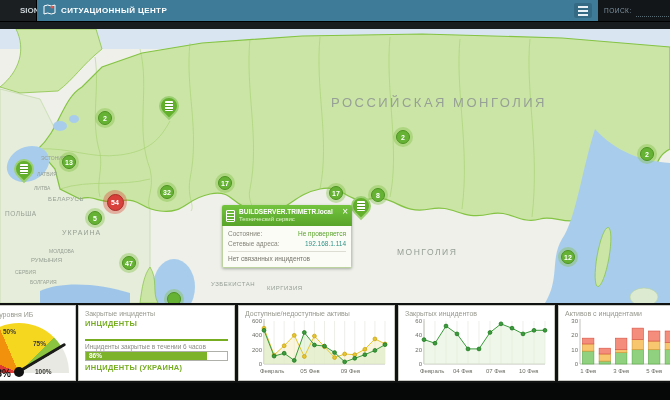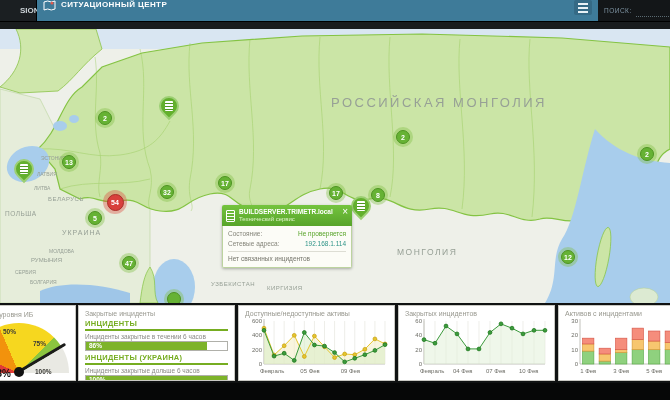--- a/index.html
+++ b/index.html
@@ -2,21 +2,21 @@
 <html><head>
 <meta charset="utf-8">
 <style>
   html,body{margin:0;padding:0;background:#222;}
   *{box-sizing:border-box;font-family:"Liberation Sans","DejaVu Sans",sans-serif;}
   #stage{position:relative;width:670px;height:400px;overflow:hidden;background:#0b0c0d;}
 
   
   #topbar{position:absolute;left:0;top:0;width:670px;height:21px;background:#15181a;display:flex;align-items:stretch;}
   .tab-left{width:37px;display:flex;align-items:center;padding-left:20px;color:#cdd4d8;font-size:8px;font-weight:bold;background:#1b1f22;border-right:1px solid #000;}
-  .tab-active{flex:0 0 561px;background:#3e7b99;display:flex;color:#fff;font-size:8px;font-weight:bold;letter-spacing:.4px;padding:0 6px;}
+  .tab-active{flex:0 0 561px;background:#3e7b99;display:flex;align-items:center;color:#fff;font-size:8px;font-weight:bold;letter-spacing:.4px;padding:0 6px;}
   .tab-active .lbl{margin-left:5px;}
   .menu-btn{margin-left:auto;width:18px;height:15px;border-radius:2px;background:#356a85;display:flex;flex-direction:column;justify-content:center;gap:2px;align-items:center;cursor:pointer;}
   .menu-btn i{display:block;width:10px;height:2px;background:#e8f1f5;}
   #search-area{flex:1;display:flex;align-items:center;padding:0 6px;background:#131618;}
   #search-area .s-lbl{color:#7d93a2;font-size:6.5px;letter-spacing:.5px;margin-right:4px;white-space:nowrap;}
   #search-area input{flex:1;background:transparent;border:none;border-bottom:1px dotted #5a6a72;height:12px;color:#cfd;font-size:7px;outline:none;min-width:10px;}
   #substrip{position:absolute;left:0;top:21px;width:670px;height:8px;background:#191c1e;border-top:1px solid #000;}
 
   
   #map{position:absolute;left:0;top:29px;width:670px;height:274px;background:#eef0e9;overflow:hidden;}
@@ -56,21 +56,21 @@
   #p-closed{left:398px;width:157px;}
   #p-stack{left:558px;width:128px;}
   #p-gauge .panel-title{position:absolute;left:20px;top:5px;}
 
   #gauge-dial{position:absolute;left:16px;top:17px;width:100px;height:50px;border-radius:100px 100px 0 0;}
   #gauge-needle{position:absolute;left:66px;top:64px;width:54px;height:3px;background:#1b1b1b;border-radius:2px;transform-origin:0 50%;}
   #gauge-pivot{position:absolute;left:61px;top:61px;width:10px;height:10px;border-radius:50%;background:#111;}
   .gauge-tick{position:absolute;font-size:6.5px;font-weight:bold;color:#3a3a36;}
   #gauge-value{position:absolute;left:38px;top:62px;font-size:10px;font-weight:bold;color:#111;}
 
-  .inc-head{color:#76ad21;font-size:7.5px;font-weight:bold;border-bottom:2px solid #76ad21;padding-bottom:1px;margin-top:2px;letter-spacing:.3px;}
+  .inc-head{color:#76ad21;font-size:7.5px;font-weight:bold;border-bottom:2px solid #76ad21;padding-bottom:11px;margin-top:2px;letter-spacing:.3px;}
   .inc-cap{font-size:6.5px;color:#8a8a85;margin:2px 0 1px;white-space:nowrap;}
   .inc-bar{height:10px;border:1px solid #b0b0aa;background:#fff;}
   .inc-fill{height:100%;background:#7db32a;color:#fff;font-size:6.5px;font-weight:bold;line-height:8px;padding-left:3px;white-space:nowrap;}
   svg text{font-family:"Liberation Sans","DejaVu Sans",sans-serif;}
 
   #footer{position:absolute;left:0;top:383px;width:670px;height:17px;background:#060707;}
 </style>
 </head>
 <body>
 

